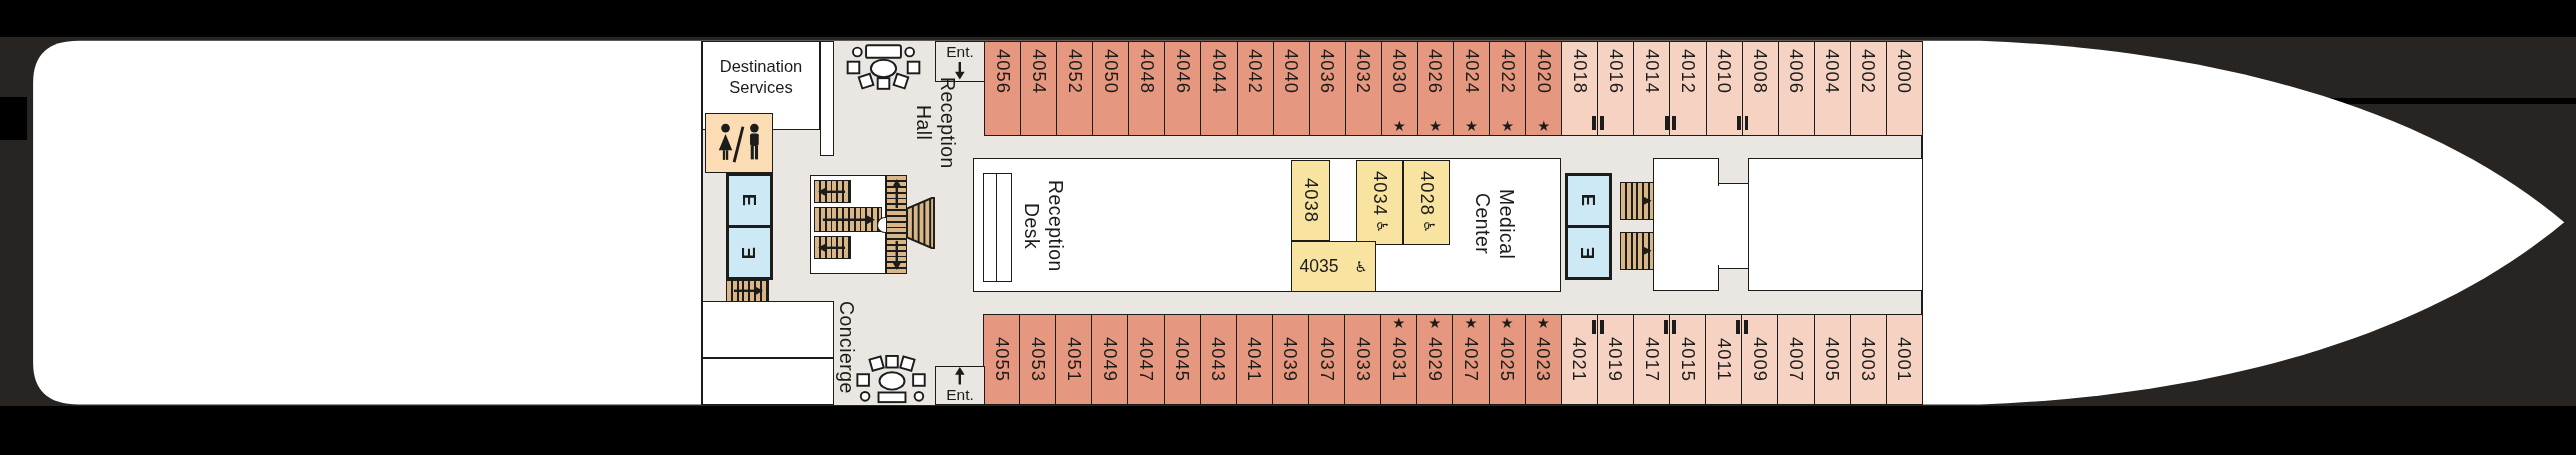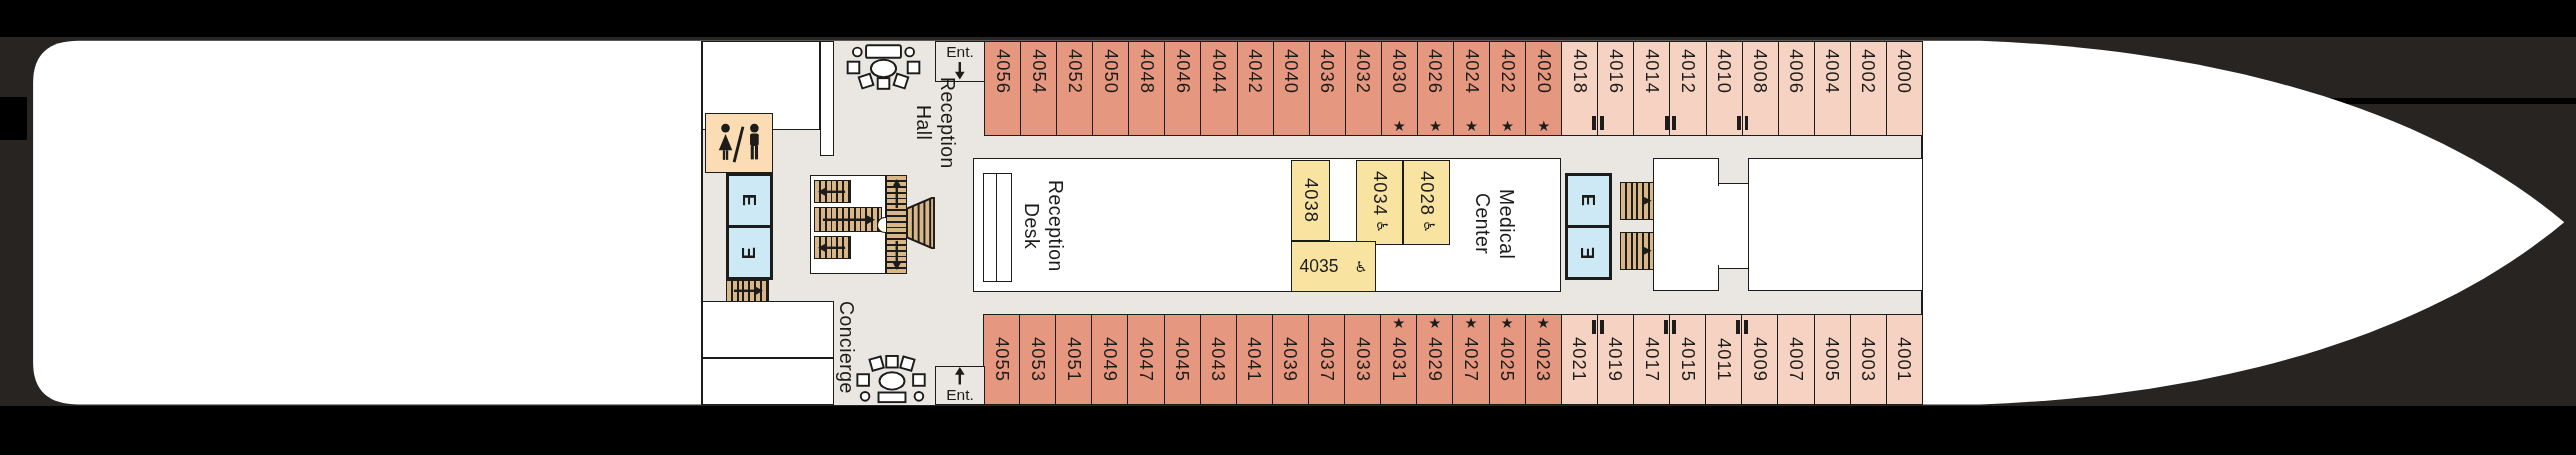--- a/index.html
+++ b/index.html
@@ -257,20 +257,24 @@
       </div>
       <div class="cab light">
         <span class="cnum vtext">4003</span>
       </div>
       <div class="cab light">
         <span class="cnum vtext">4001</span>
       </div>
     </div>
 
   <div class="room" style="left:702px;top:41px;width:118px;height:89px;"></div>
+  <div class="dtext" style="left:702px;top:56px;width:118px;">
+    <span>Destination</span><br>
+    <span>Services</span>
+  </div>
   <div class="room" style="left:820px;top:41px;width:13.6px;height:115px;"></div>
 
   <div class="room" style="left:705px;top:113px;width:68px;height:60px;background:var(--peach);display:flex;align-items:center;justify-content:center;">
     <svg width="50" height="43" viewBox="0 0 52 44">
       <g fill="#1c1c1a">
         <circle cx="12" cy="6" r="4.5"></circle>
         <path d="M12 12 L5 29 H19 Z"></path>
         <rect x="9.2" y="29" width="2.4" height="10"></rect>
           <rect x="12.4" y="29" width="2.4" height="10"></rect>
         <circle cx="42" cy="6" r="4.5"></circle>

